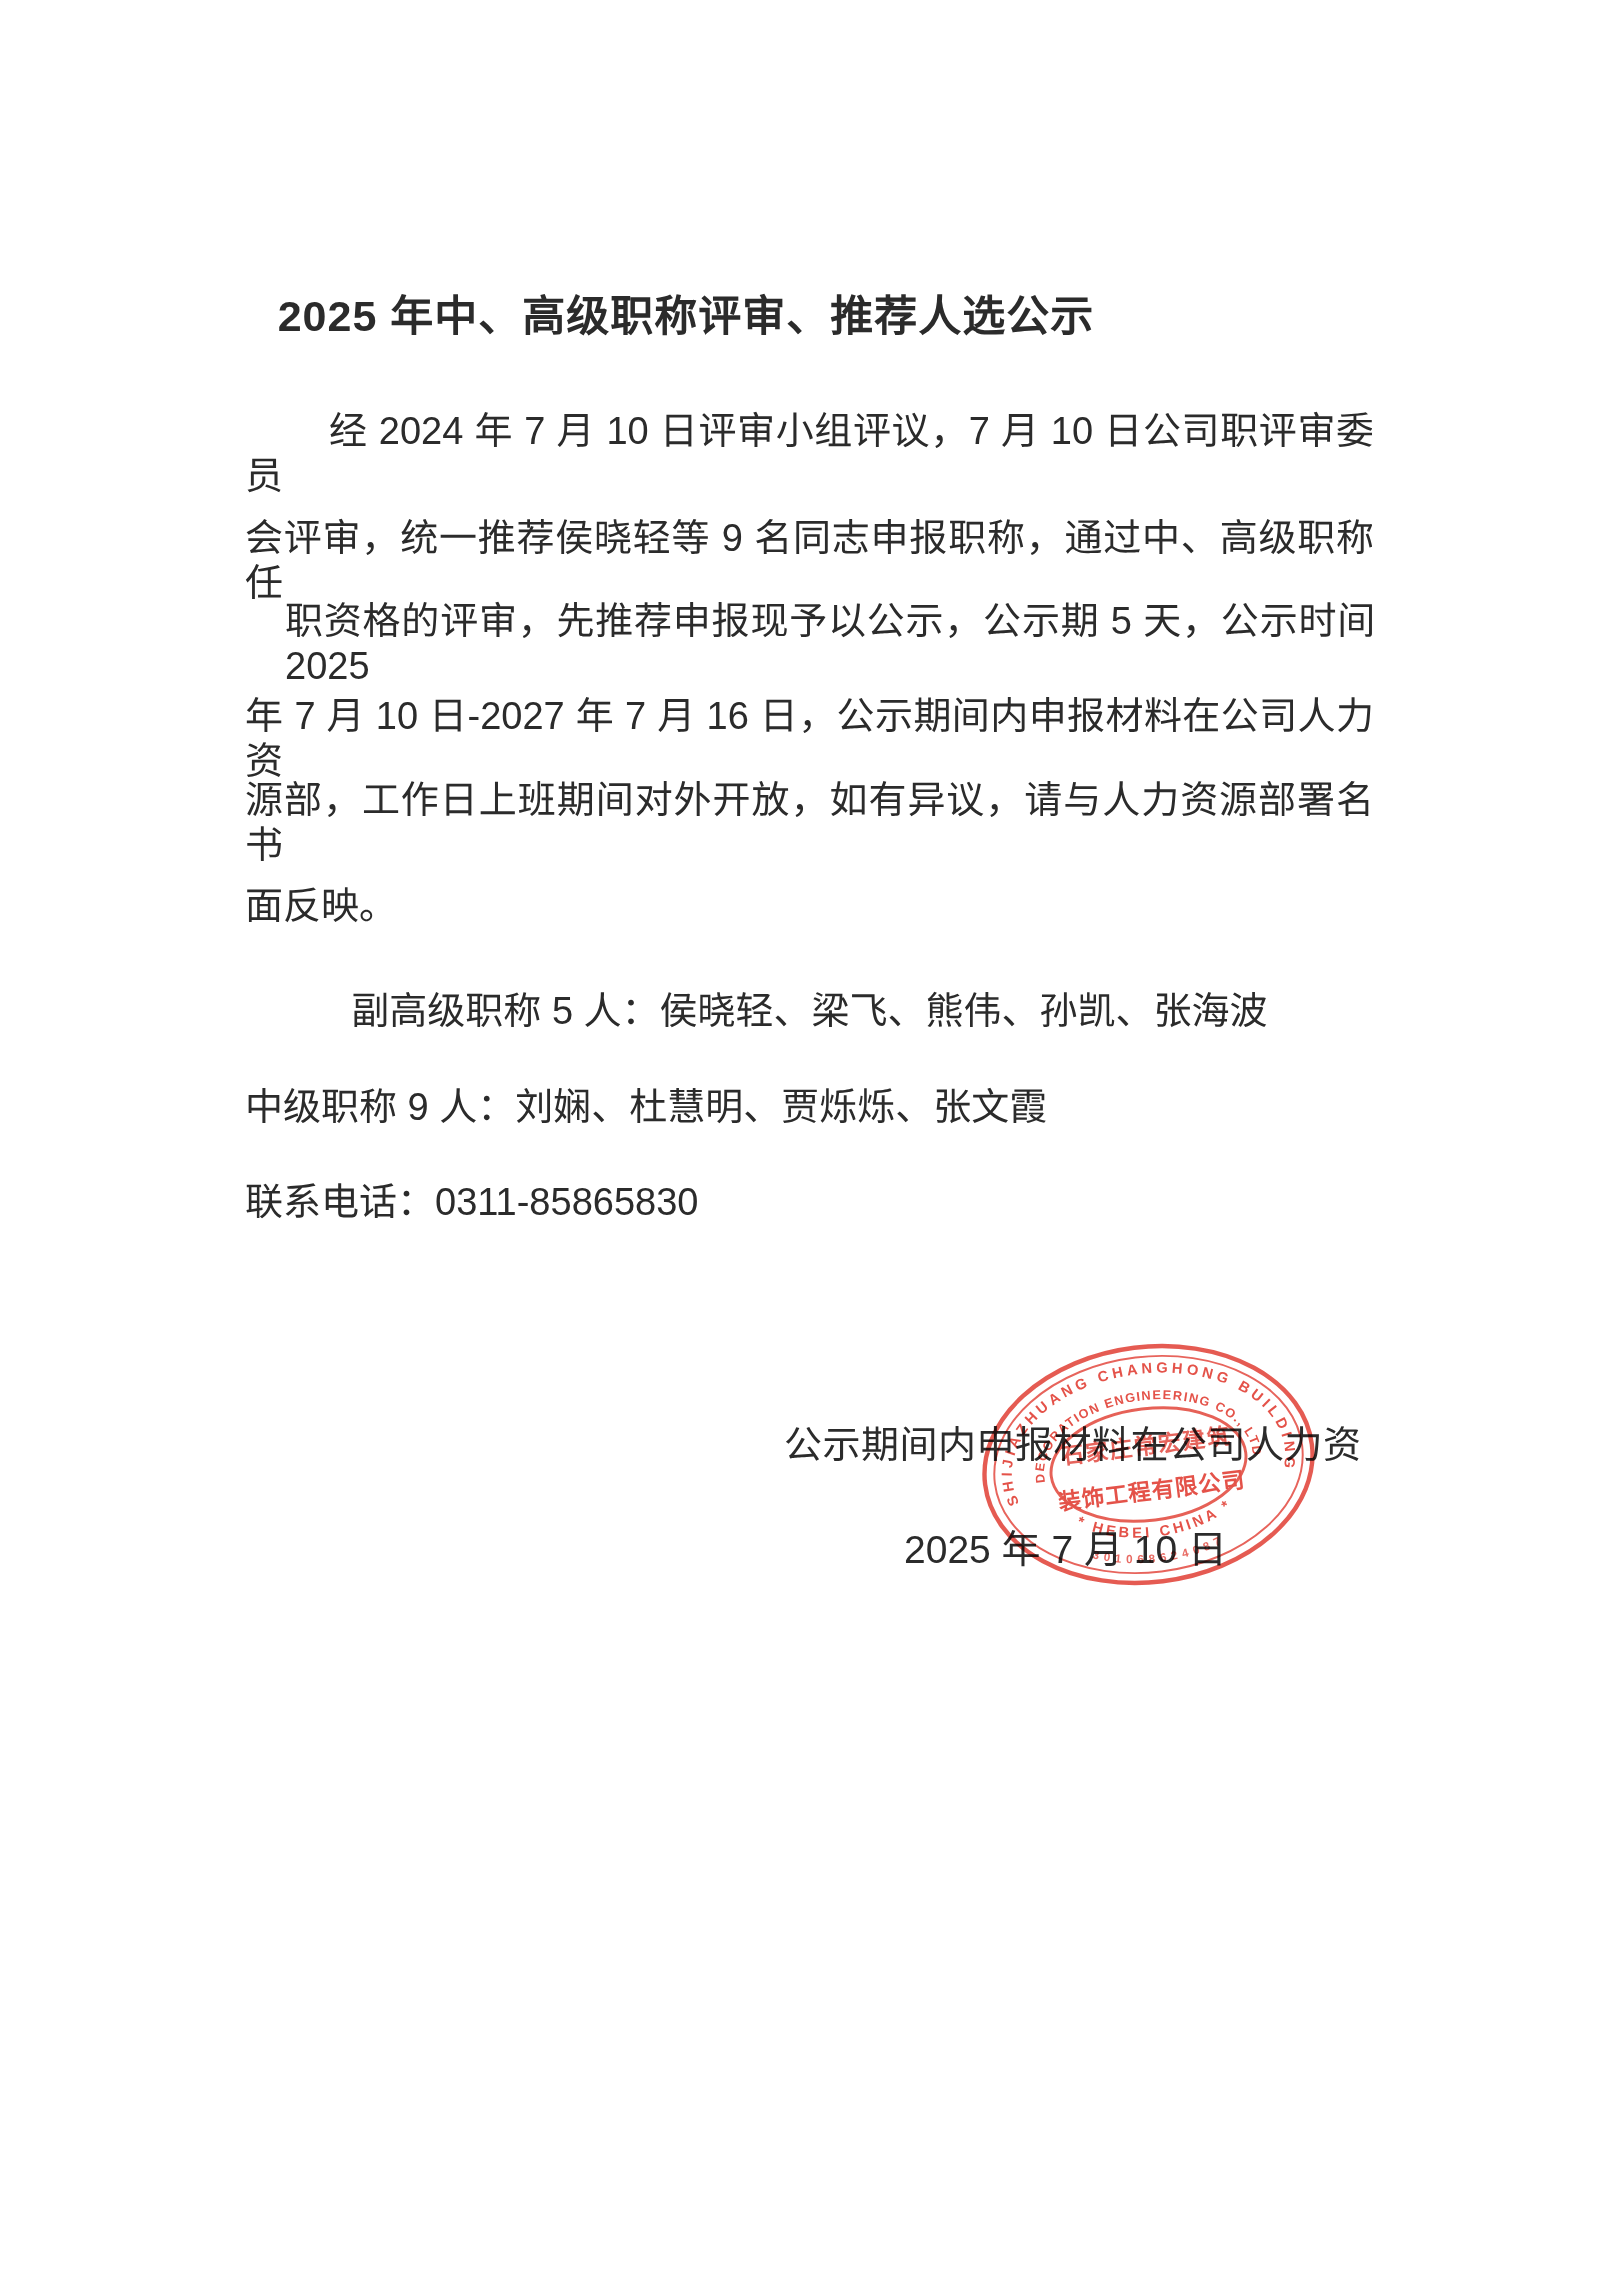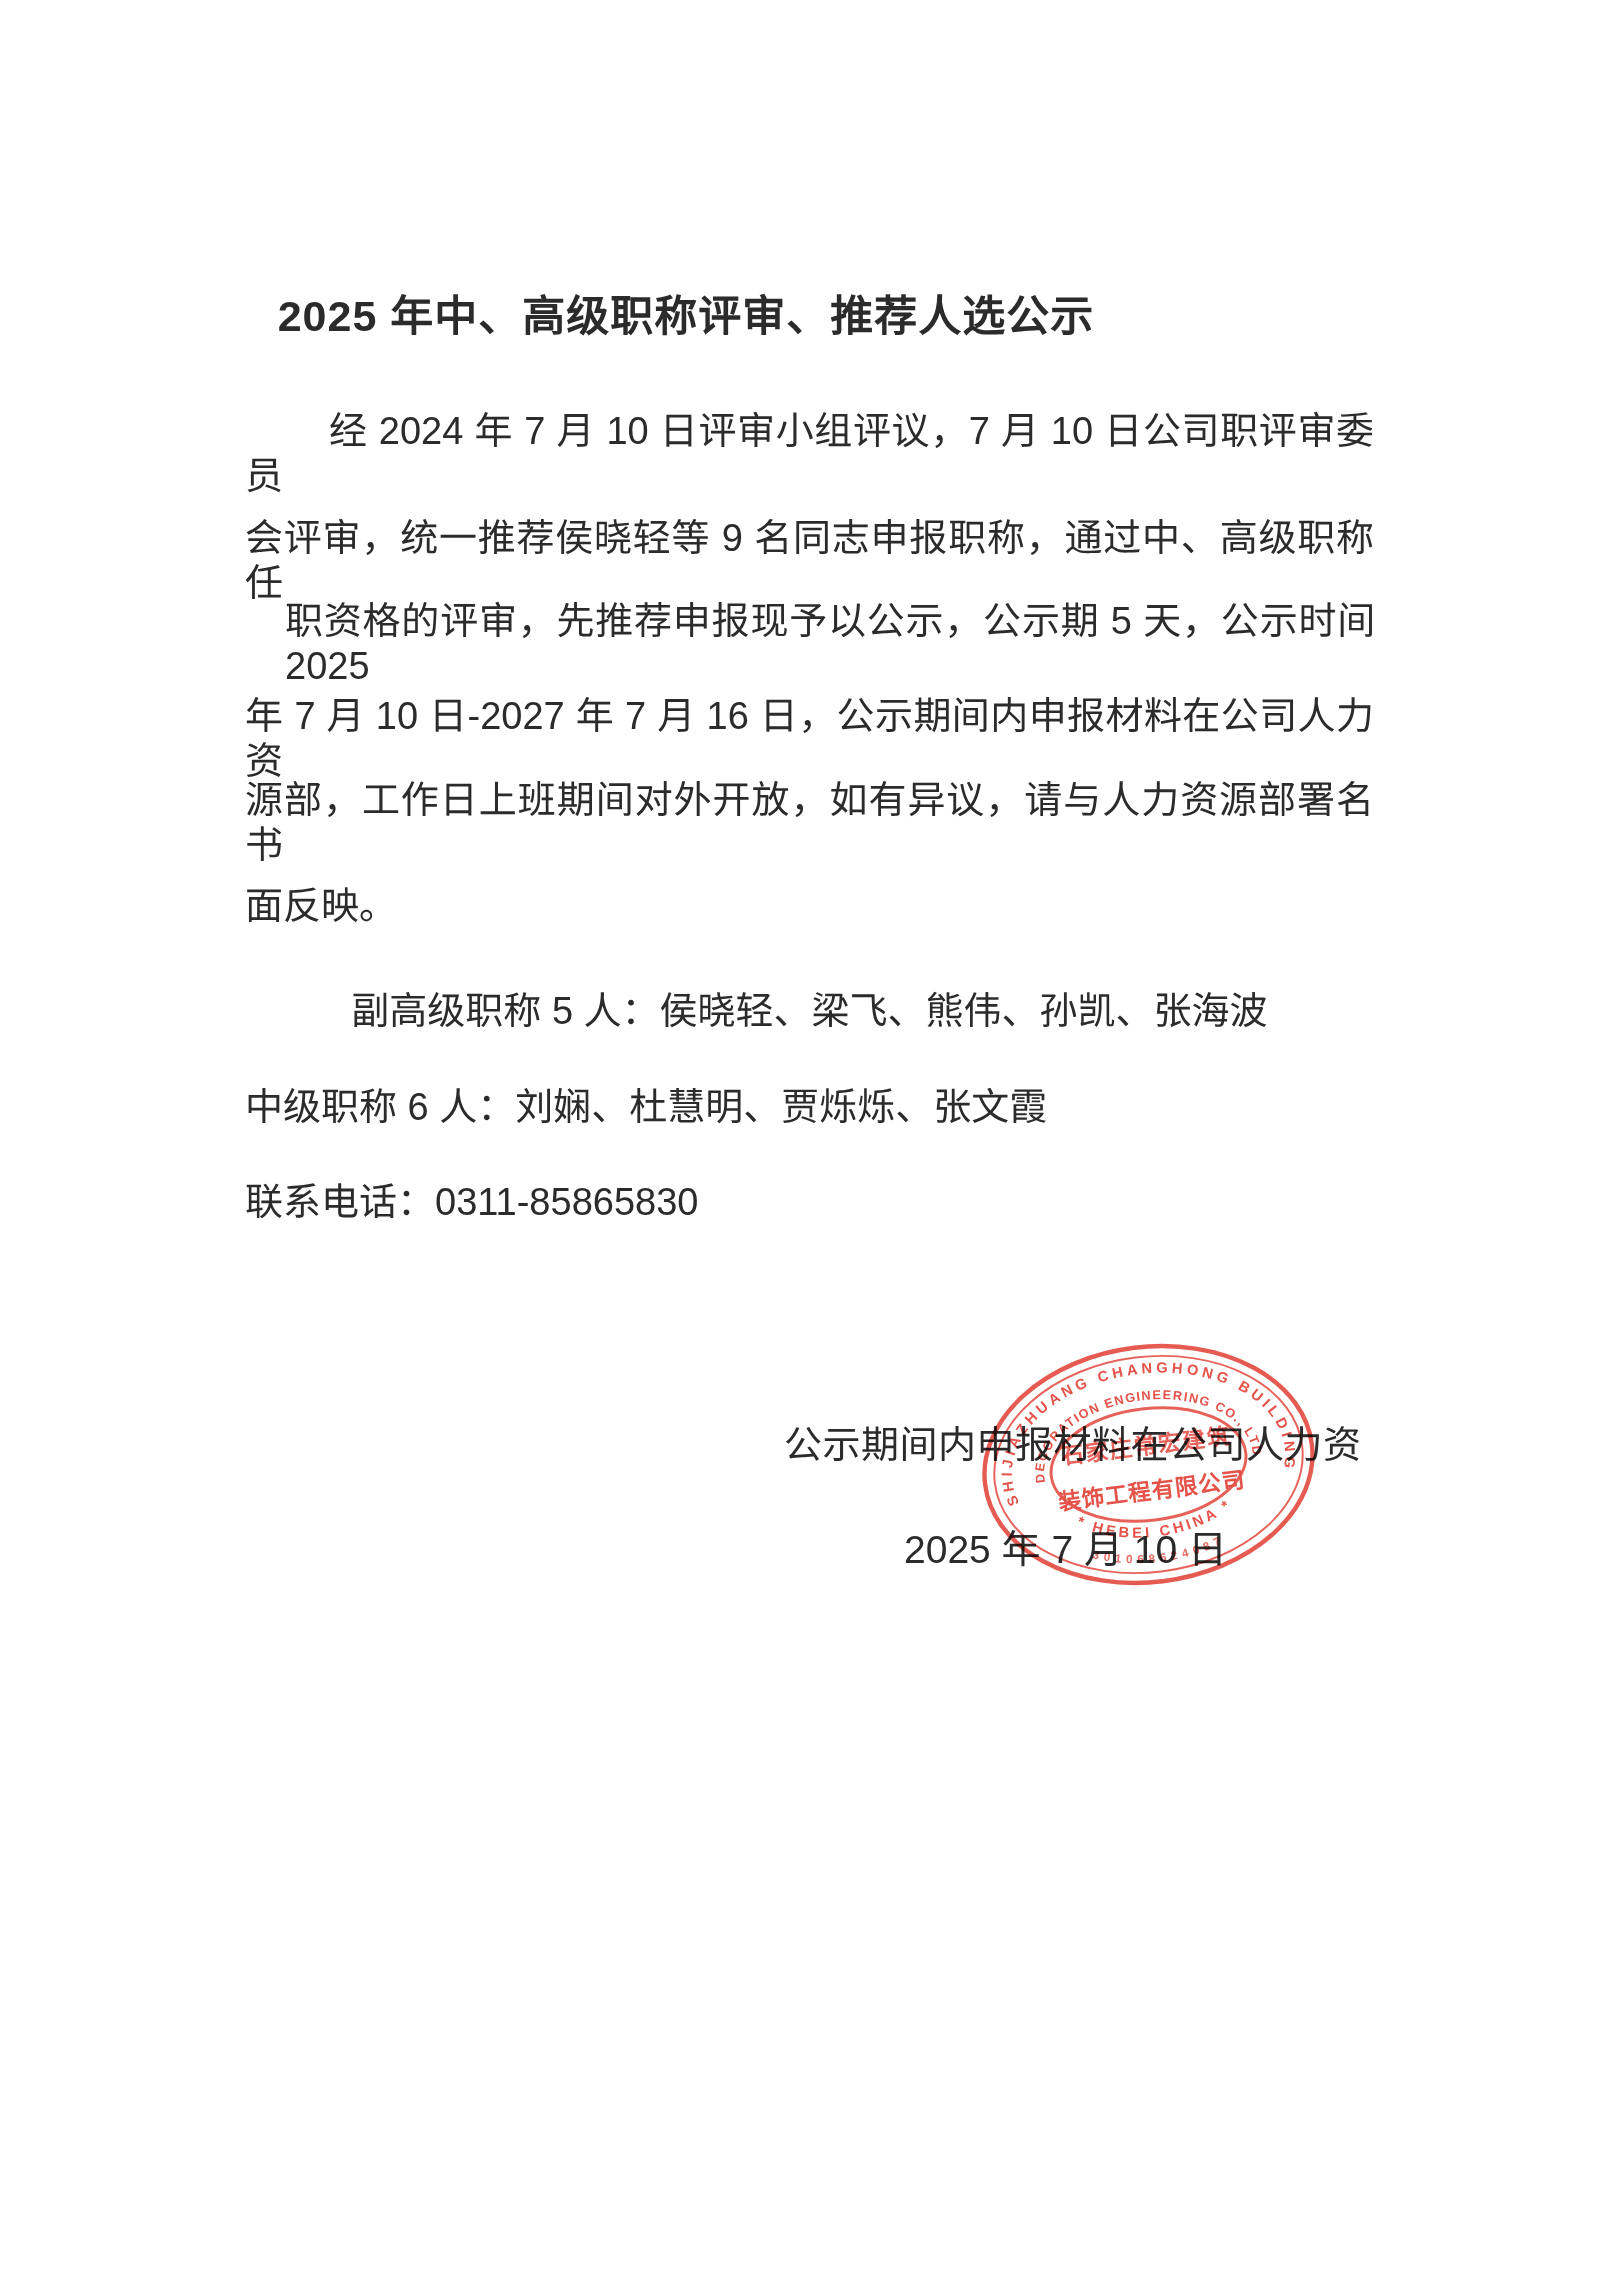--- a/index.html
+++ b/index.html
@@ -102,21 +102,21 @@
   <div class="doc-title">2025 年中、高级职称评审、推荐人选公示</div>
 
   <div class="line just indent l1">经 2024 年 7 月 10 日评审小组评议，7 月 10 日公司职评审委员</div>
   <div class="line just l2">会评审，统一推荐侯晓轻等 9 名同志申报职称，通过中、高级职称任</div>
   <div class="line just l3">职资格的评审，先推荐申报现予以公示，公示期 5 天，公示时间：2025</div>
   <div class="line just l4">年 7 月 10 日-2027 年 7 月 16 日，公示期间内申报材料在公司人力资</div>
   <div class="line just l5">源部，工作日上班期间对外开放，如有异议，请与人力资源部署名书</div>
   <div class="line l6">面反映。</div>
 
   <div class="line l7">副高级职称 5 人：侯晓轻、梁飞、熊伟、孙凯、张海波</div>
-  <div class="line l8">中级职称 6 人：刘娴、杜慧明、贾烁烁、张文霞</div>
+  <div class="line l8">中级职称 9 人：刘娴、杜慧明、贾烁烁、张文霞</div>
   <div class="line l9">联系电话：0311-85865830</div>
 
   <div class="sig-company">公示期间内申报材料在公司人力资</div>
 
   <div class="sig-date">2025 年 7 月 10 日</div>
 
   <div class="stamp">
     <svg viewBox="0 0 346 250" xmlns="http://www.w3.org/2000/svg" xmlns:xlink="http://www.w3.org/1999/xlink">
       <defs>
         <path id="arcTop" d="M 39.1 152.2 A 140 93 0 1 1 306.9 152.2" fill="none"></path>

